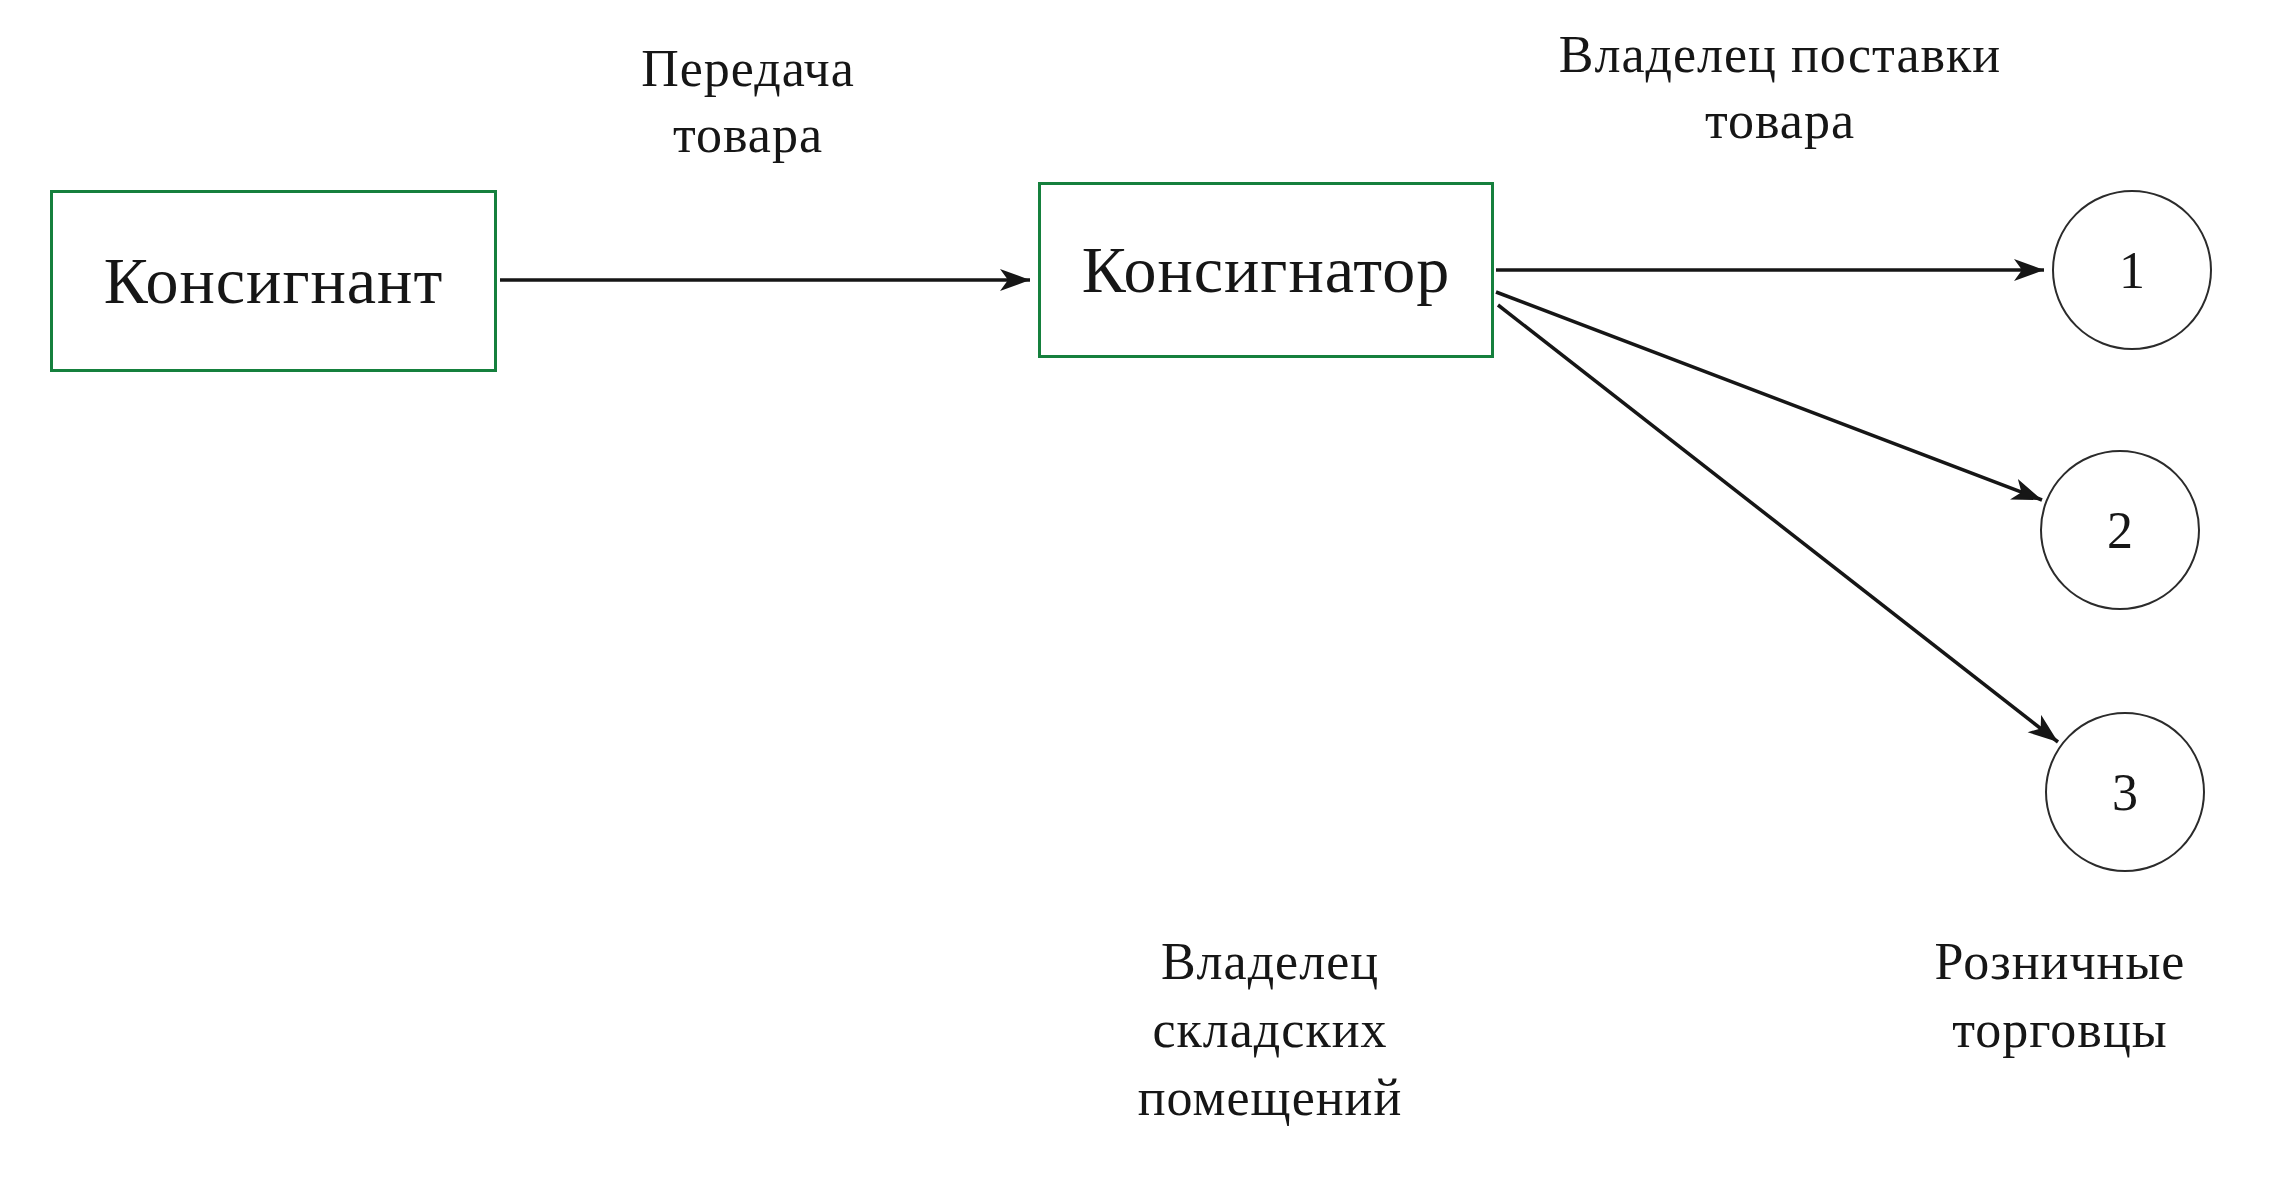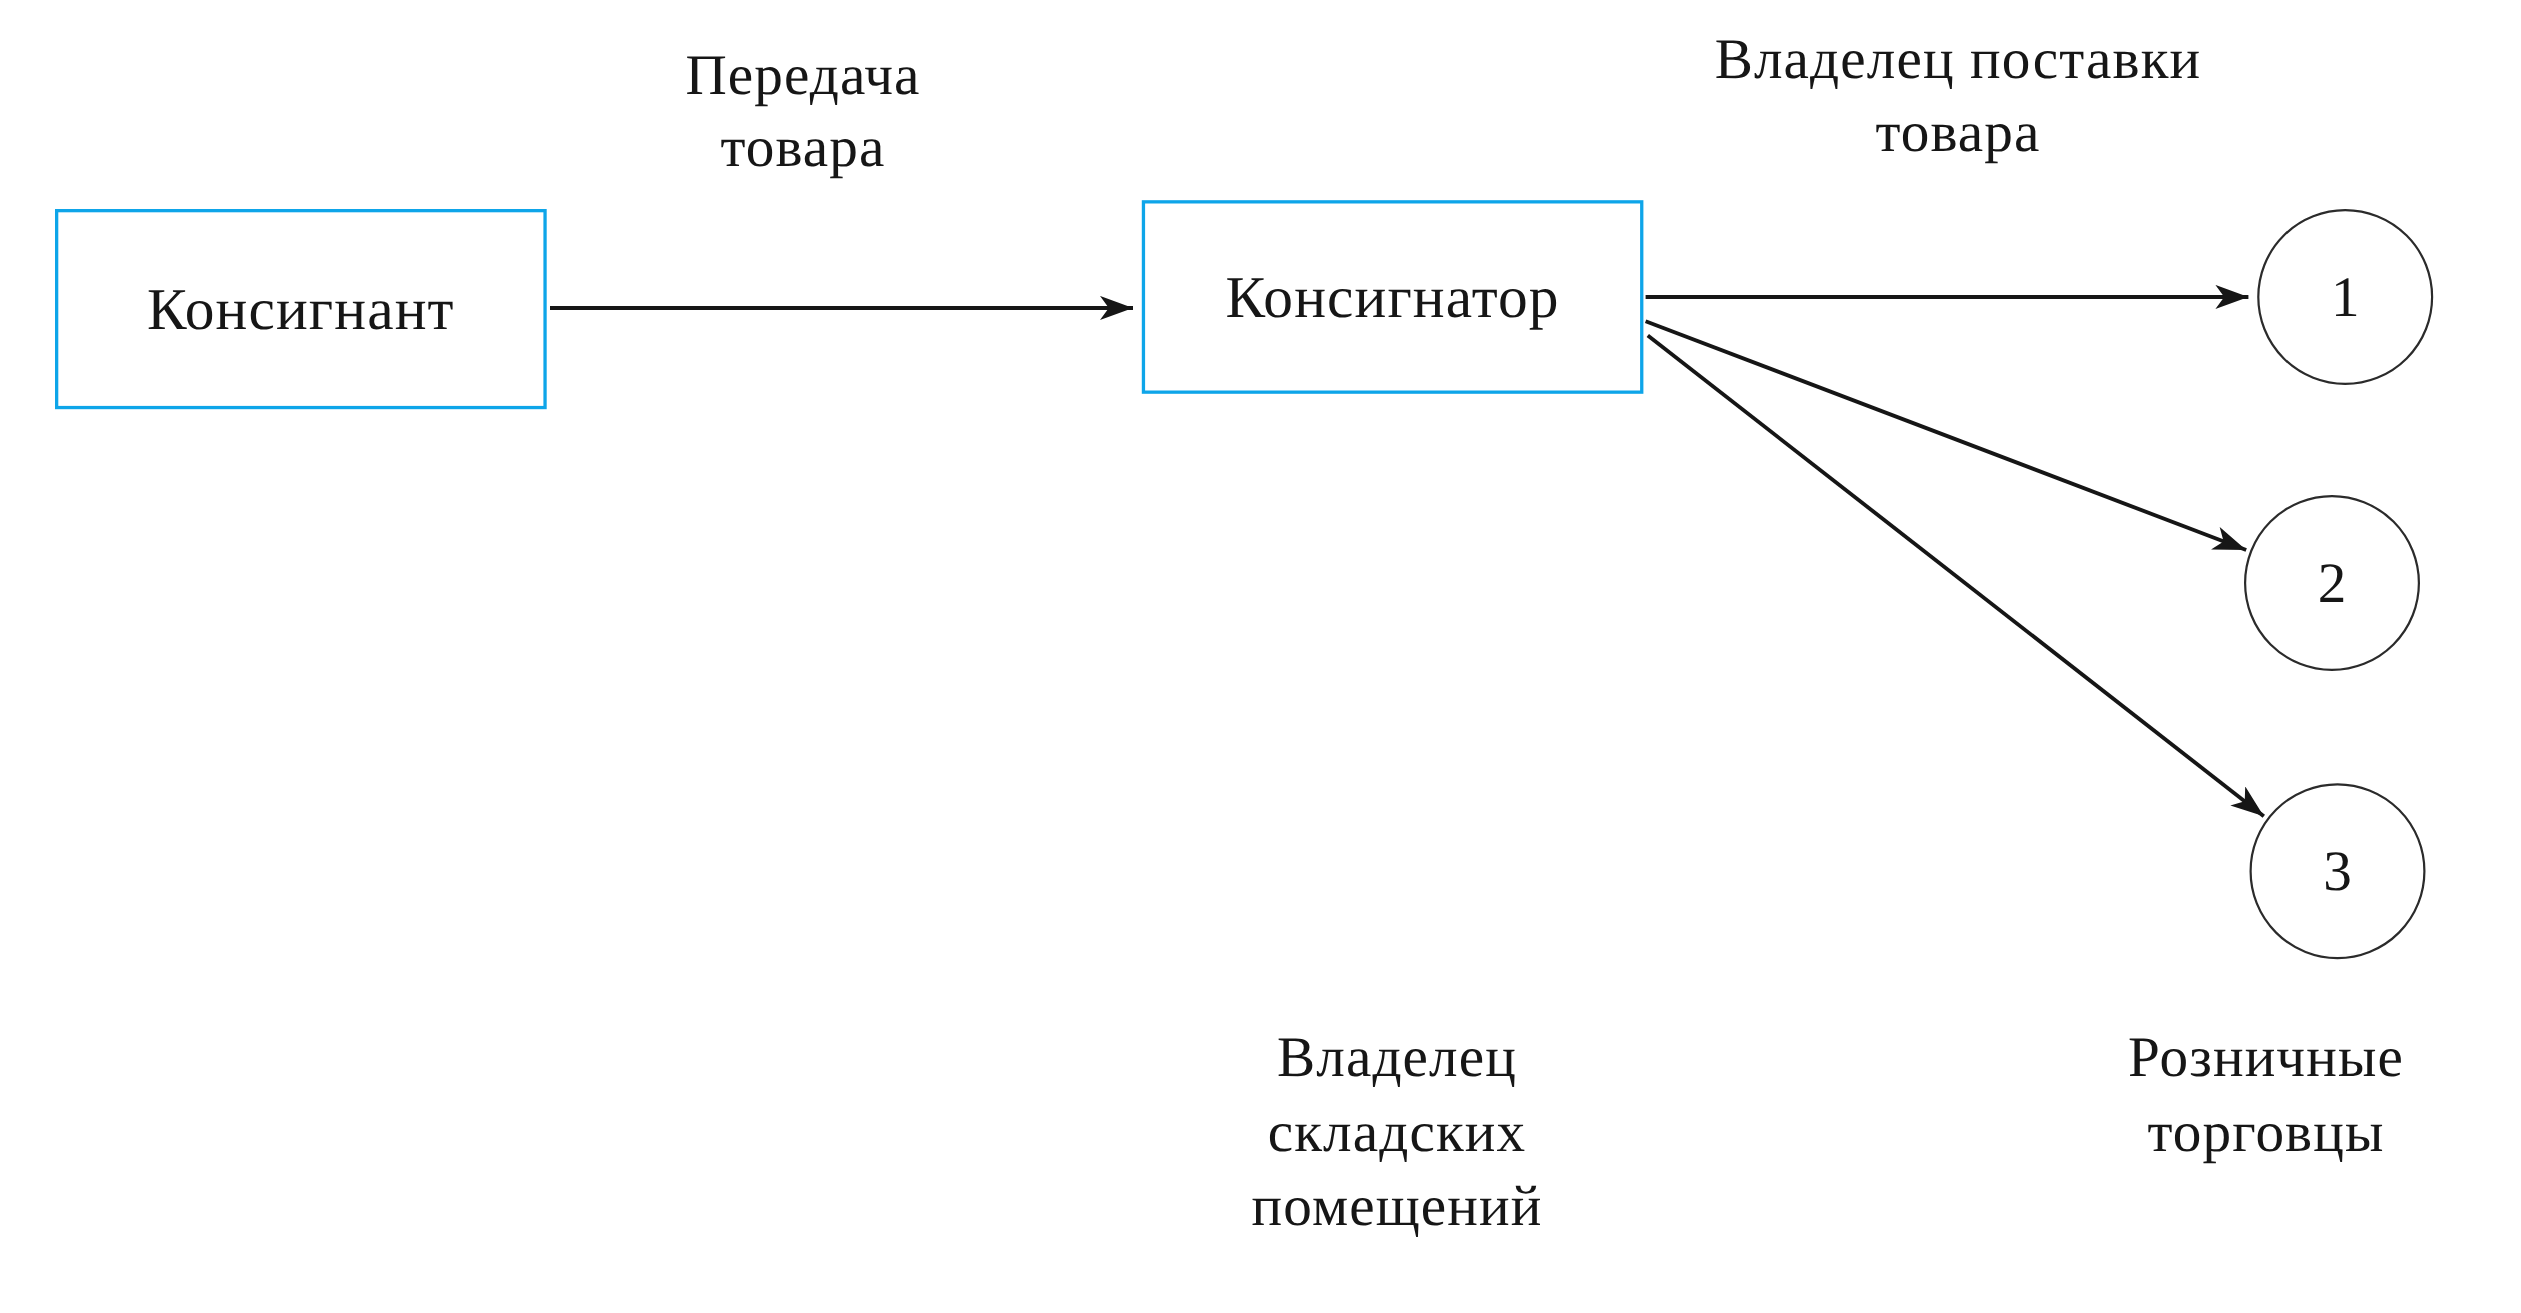--- a/index.html
+++ b/index.html
@@ -18,26 +18,26 @@
   }
   .connectors {
     position: absolute;
     left: 0;
     top: 0;
     width: 2292px;
     height: 1194px;
   }
   .node-box {
     position: absolute;
-    border: 3px solid #0ea5e9;
+    border: 3px solid #15803d;
     background: #ffffff;
     display: flex;
     align-items: center;
     justify-content: center;
-    font-size: 54px;
+    font-size: 66px;
     letter-spacing: 1px;
     box-sizing: border-box;
   }
   .box-consignor {
     left: 50px;
     top: 190px;
     width: 447px;
     height: 182px;
   }
   .box-consignee {
@@ -48,21 +48,21 @@
   }
   .float-label {
     position: absolute;
     text-align: center;
     font-size: 52px;
     line-height: 66px;
     white-space: pre-line;
     letter-spacing: 1px;
   }
   .label-transfer {
-    left: 430px;
+    left: 448px;
     top: 36px;
     width: 600px;
   }
   .label-wholesale {
     left: 1420px;
     top: 22px;
     width: 720px;
   }
   .caption {
     position: absolute;

